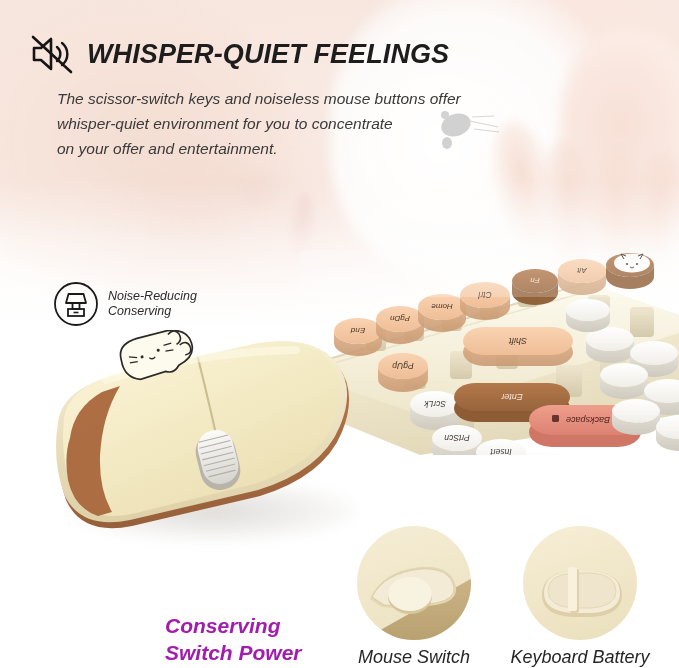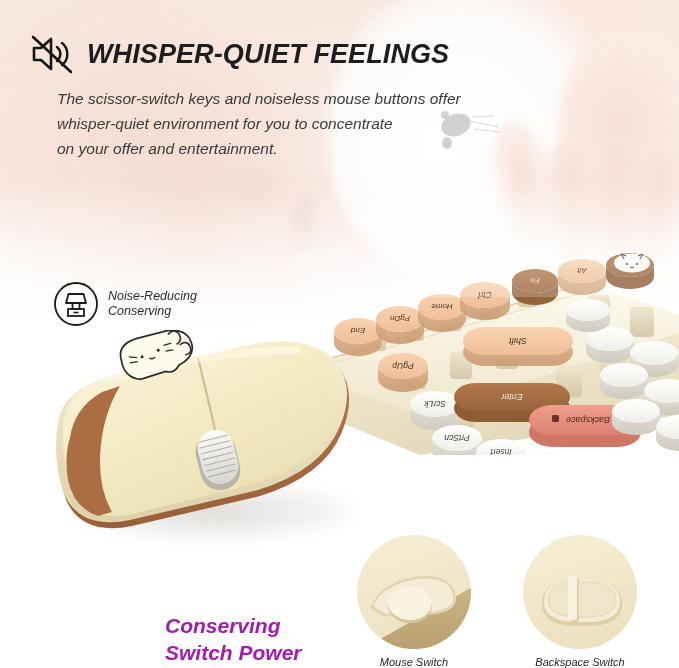--- a/index.html
+++ b/index.html
@@ -116,21 +116,21 @@
   
   .kb-wrap { position:absolute; left:300px; top:165px; width:379px; height:290px; }
   .kb-svg { position:absolute; left:0; top:0; }
 
   
   .switch-block { position:absolute; bottom:0; }
   .sw-mouse { left:340px; }
   .sw-kb { left:506px; }
   .sw-circle { width:148px; height:120px; position:relative; }
   .sw-caption {
-    text-align:center; font-size:11px; color:#262626; margin-top:2px;
+    text-align:center; font-size:18px; color:#262626; margin-top:2px;
   }
 
   
   .battery-text {
     position:absolute; left:165px; top:612px;
     font-size:21px; font-weight:bold; color:#a21caf; line-height:27px;
   }
   .battery-text div { white-space:nowrap; }
 </style>
 </head>
@@ -484,21 +484,21 @@
         <g clip-path="url(#clipK)">
           <rect x="0" y="0" width="148" height="120" fill="url(#swCream2)"></rect>
           <path d="M36 70 q0 -22 30 -24 h20 q30 2 30 24 q0 20 -30 22 h-20 q-30 -2 -30 -22 z" fill="#ddd0a9"></path>
           <path d="M38 68 q0 -20 28 -22 h20 q28 2 28 22 q0 18 -28 20 h-20 q-28 -2 -28 -20 z" fill="#f4ecd6"></path>
           <path d="M42 66 q0 -16 24 -18 h20 q24 2 24 18 q0 15 -24 17 h-20 q-24 -2 -24 -17 z" fill="#efe5cc" stroke="#e0d3ae" stroke-width=".8"></path>
           <rect x="64" y="44" width="9" height="44" rx="2.5" fill="#ded1ab"></rect>
           <rect x="62" y="42" width="9" height="44" rx="2.5" fill="#f7f1de"></rect>
         </g>
       </svg>
     </div>
-    <div class="sw-caption">Backspace Switch</div>
+    <div class="sw-caption">Keyboard Battery</div>
   </div>
 
   <div class="battery-text">
     <div>Conserving</div>
     <div>Switch Power</div>
   </div>
 
 </div>
 
 </body></html>

